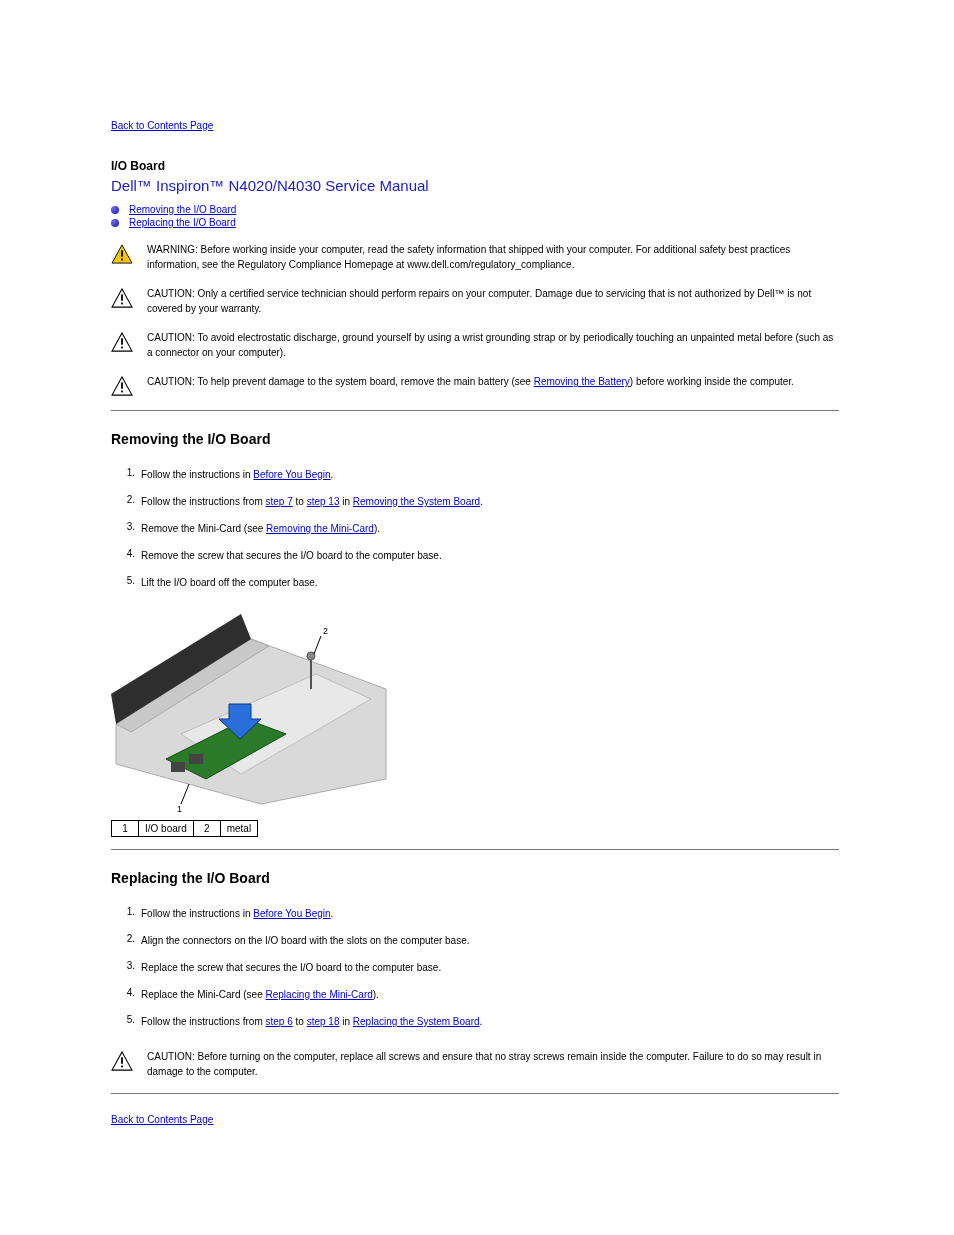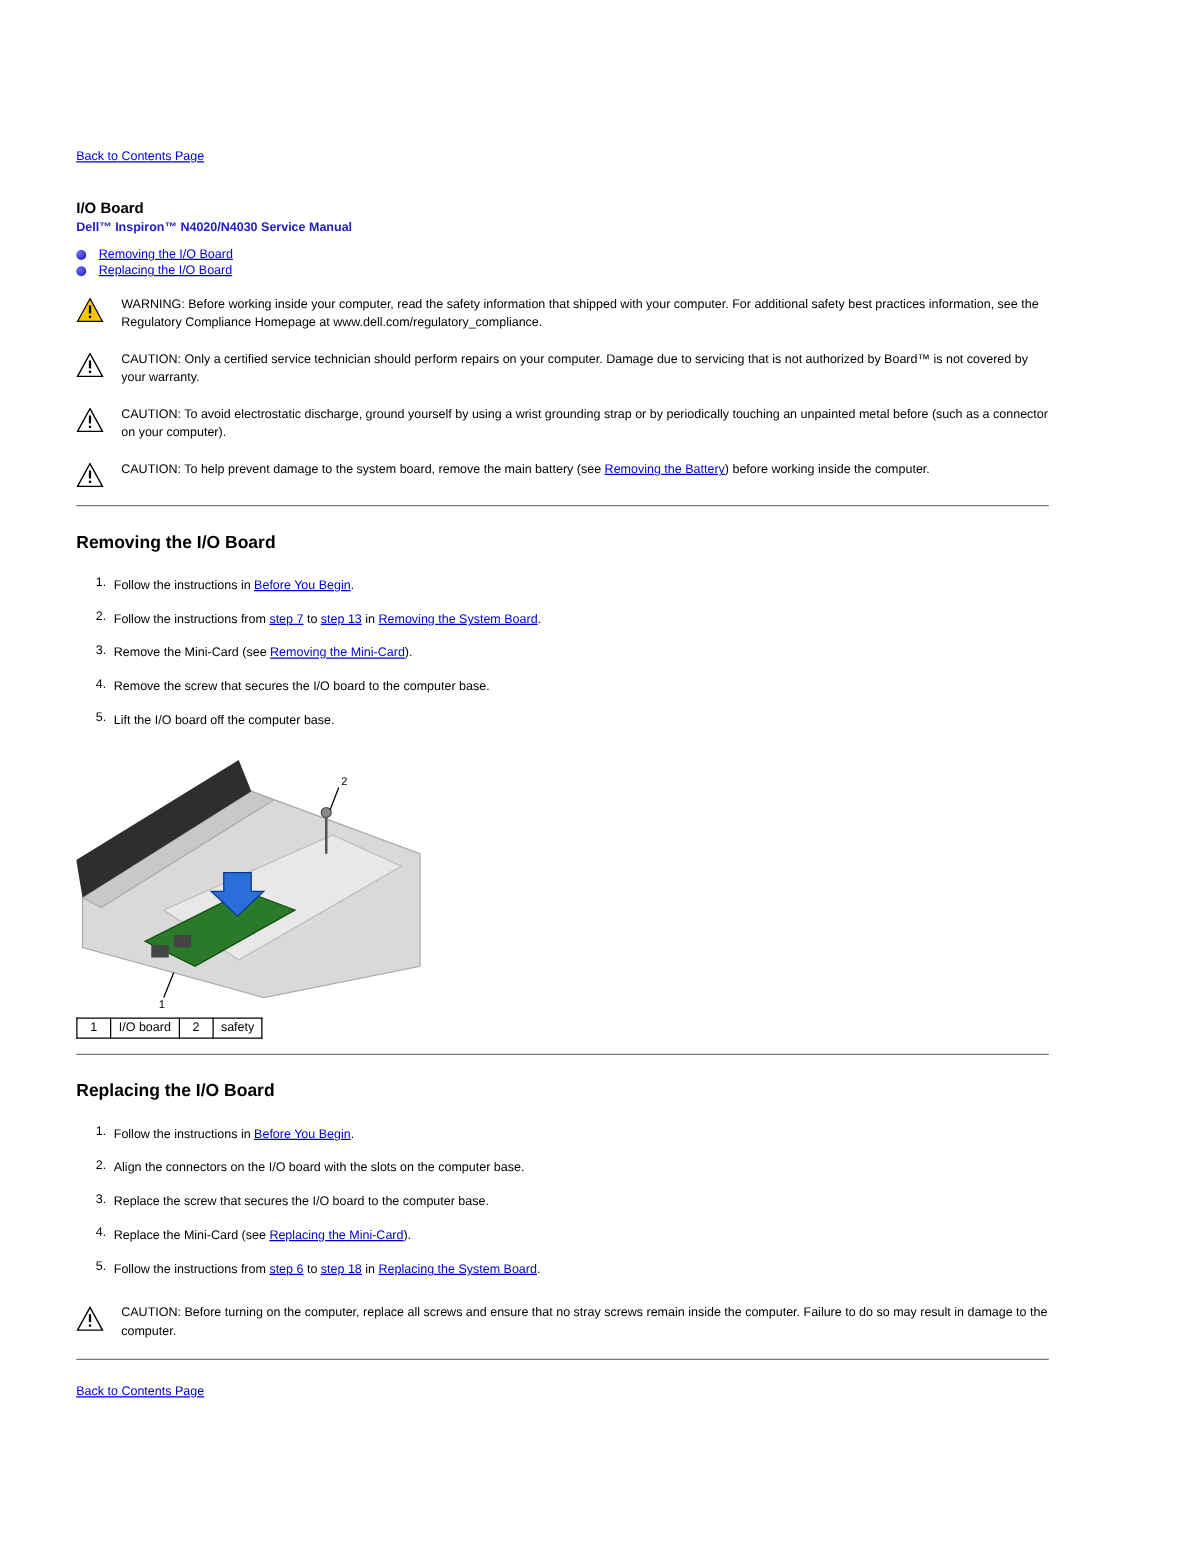--- a/index.html
+++ b/index.html
@@ -4,37 +4,37 @@
 <style>
   body {
     font-family: Verdana, Arial, sans-serif;
     font-size: 10px;
     color: #000;
     margin: 0;
     padding: 0;
     width: 954px;
   }
   .page {
-    padding: 120px 115px 60px 61px;
+    padding: 120px 115px 60px 111px;
   }
   .back-link {
     color: #0000cc;
     text-decoration: underline;
     font-size: 10px;
   }
   .section-title {
     font-weight: bold;
     font-size: 12px;
     margin-top: 28px;
     margin-bottom: 4px;
   }
   .manual-title {
     color: #2020c0;
-    font-weight: bold;
-    font-size: 10px;
+    font-weight: normal;
+    font-size: 15px;
     margin-bottom: 10px;
   }
   .bullet-list {
     margin: 6px 0 12px 0;
     padding: 0;
   }
   .bullet-row {
     display: flex;
     align-items: center;
     gap: 10px;
@@ -157,21 +157,21 @@
 <div class="notice">
   <span class="tri">
     <svg viewBox="0 0 24 22">
           <polygon points="12,1 23,21 1,21" fill="none" stroke="#000" stroke-width="1.2"></polygon>
           <rect x="11" y="7" width="2" height="7" fill="#000"></rect>
           <rect x="11" y="16" width="2" height="2" fill="#000"></rect>
         </svg>
   </span>
   <div class="notice-body">
     <b>CAUTION:</b>
-    <b>Only a certified service technician should perform repairs on your computer. Damage due to servicing that is not authorized by Board™</b>
+    <b>Only a certified service technician should perform repairs on your computer. Damage due to servicing that is not authorized by Dell™</b>
     <b>is not covered by your warranty.</b>
   </div>
 </div>
 
 
 <div class="notice">
   <span class="tri">
     <svg viewBox="0 0 24 22">
           <polygon points="12,1 23,21 1,21" fill="none" stroke="#000" stroke-width="1.2"></polygon>
           <rect x="11" y="7" width="2" height="7" fill="#000"></rect>
@@ -254,21 +254,21 @@
       <line x1="203" y1="50" x2="210" y2="32" stroke="#000"></line>
       <text x="212" y="30" font-size="9">2</text>
     </svg>
   </div>
   <table class="callout-table">
     <tbody>
           <tr>
       <td class="n">1</td>
       <td>I/O board</td>
       <td class="n">2</td>
-      <td>safety</td>
+      <td>metal</td>
     </tr>
   </tbody>
       </table>
 </div>
 
 <hr class="sep">
 
 <div class="h2">Replacing the I/O Board</div>
 
 <table class="step-table">

